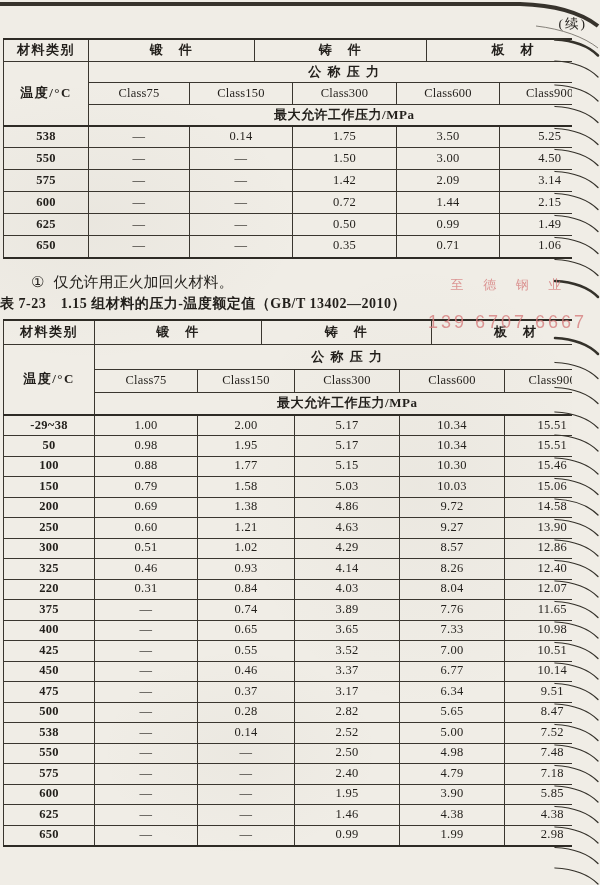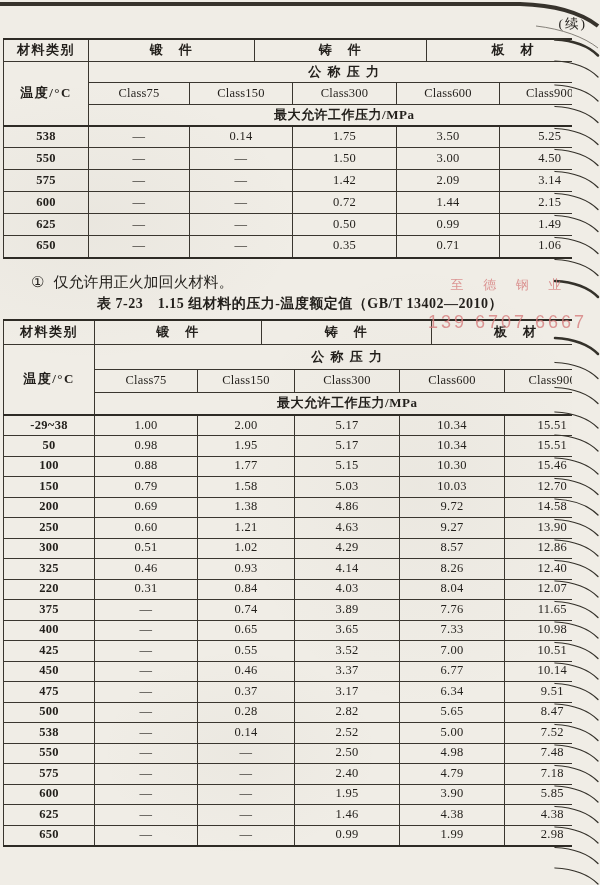--- a/index.html
+++ b/index.html
@@ -43,21 +43,21 @@
   #t2-head{border-top:2.6px solid #2e2b25}
   #t2-head tr{height:25px}
   #t2-main tr.hr1{height:24px}
   #t2-main tr.hr2{height:23px}
   #t2-main tr.hr3{height:23px}
   #t2-main tbody tr{height:20.5px}
   #t2-main tbody tr:last-child{border-bottom:2.6px solid #2e2b25}
   .c-temp{font-weight:bold;letter-spacing:.3px}
   #footnote{margin:14px 0 2px 31px;font-size:15px;position:relative;z-index:2}
   #footnote .mark{margin-right:9px}
-  #tbl2-title{text-align:center;font-weight:bold;font-size:14px;margin:3px 0 6px 0;
+  #tbl2-title{font-weight:bold;font-size:14px;margin:3px 0 6px 0;
     letter-spacing:.5px;position:relative;z-index:2}
   #watermark{position:absolute;top:276px;right:16px;z-index:20;text-align:center;
     color:rgba(214,125,125,.8);font-family:"Liberation Sans","DejaVu Sans",sans-serif}
   #watermark .wl1{font-size:13px;letter-spacing:8px;margin-right:-8px}
   #watermark .wl2{font-size:18px;letter-spacing:3px;margin-top:18px;margin-right:-3px}
 </style>
 </head>
 <body>
 
 <div id="page">
@@ -279,21 +279,21 @@
           <td class="val-cell">5.15</td>
           <td class="val-cell">10.30</td>
           <td class="val-cell">15.46</td>
         </tr>
         <tr>
           <td class="c-temp">150</td>
           <td class="val-cell">0.79</td>
           <td class="val-cell">1.58</td>
           <td class="val-cell">5.03</td>
           <td class="val-cell">10.03</td>
-          <td class="val-cell">12.70</td>
+          <td class="val-cell">15.06</td>
         </tr>
         <tr>
           <td class="c-temp">200</td>
           <td class="val-cell">0.69</td>
           <td class="val-cell">1.38</td>
           <td class="val-cell">4.86</td>
           <td class="val-cell">9.72</td>
           <td class="val-cell">14.58</td>
         </tr>
         <tr>

